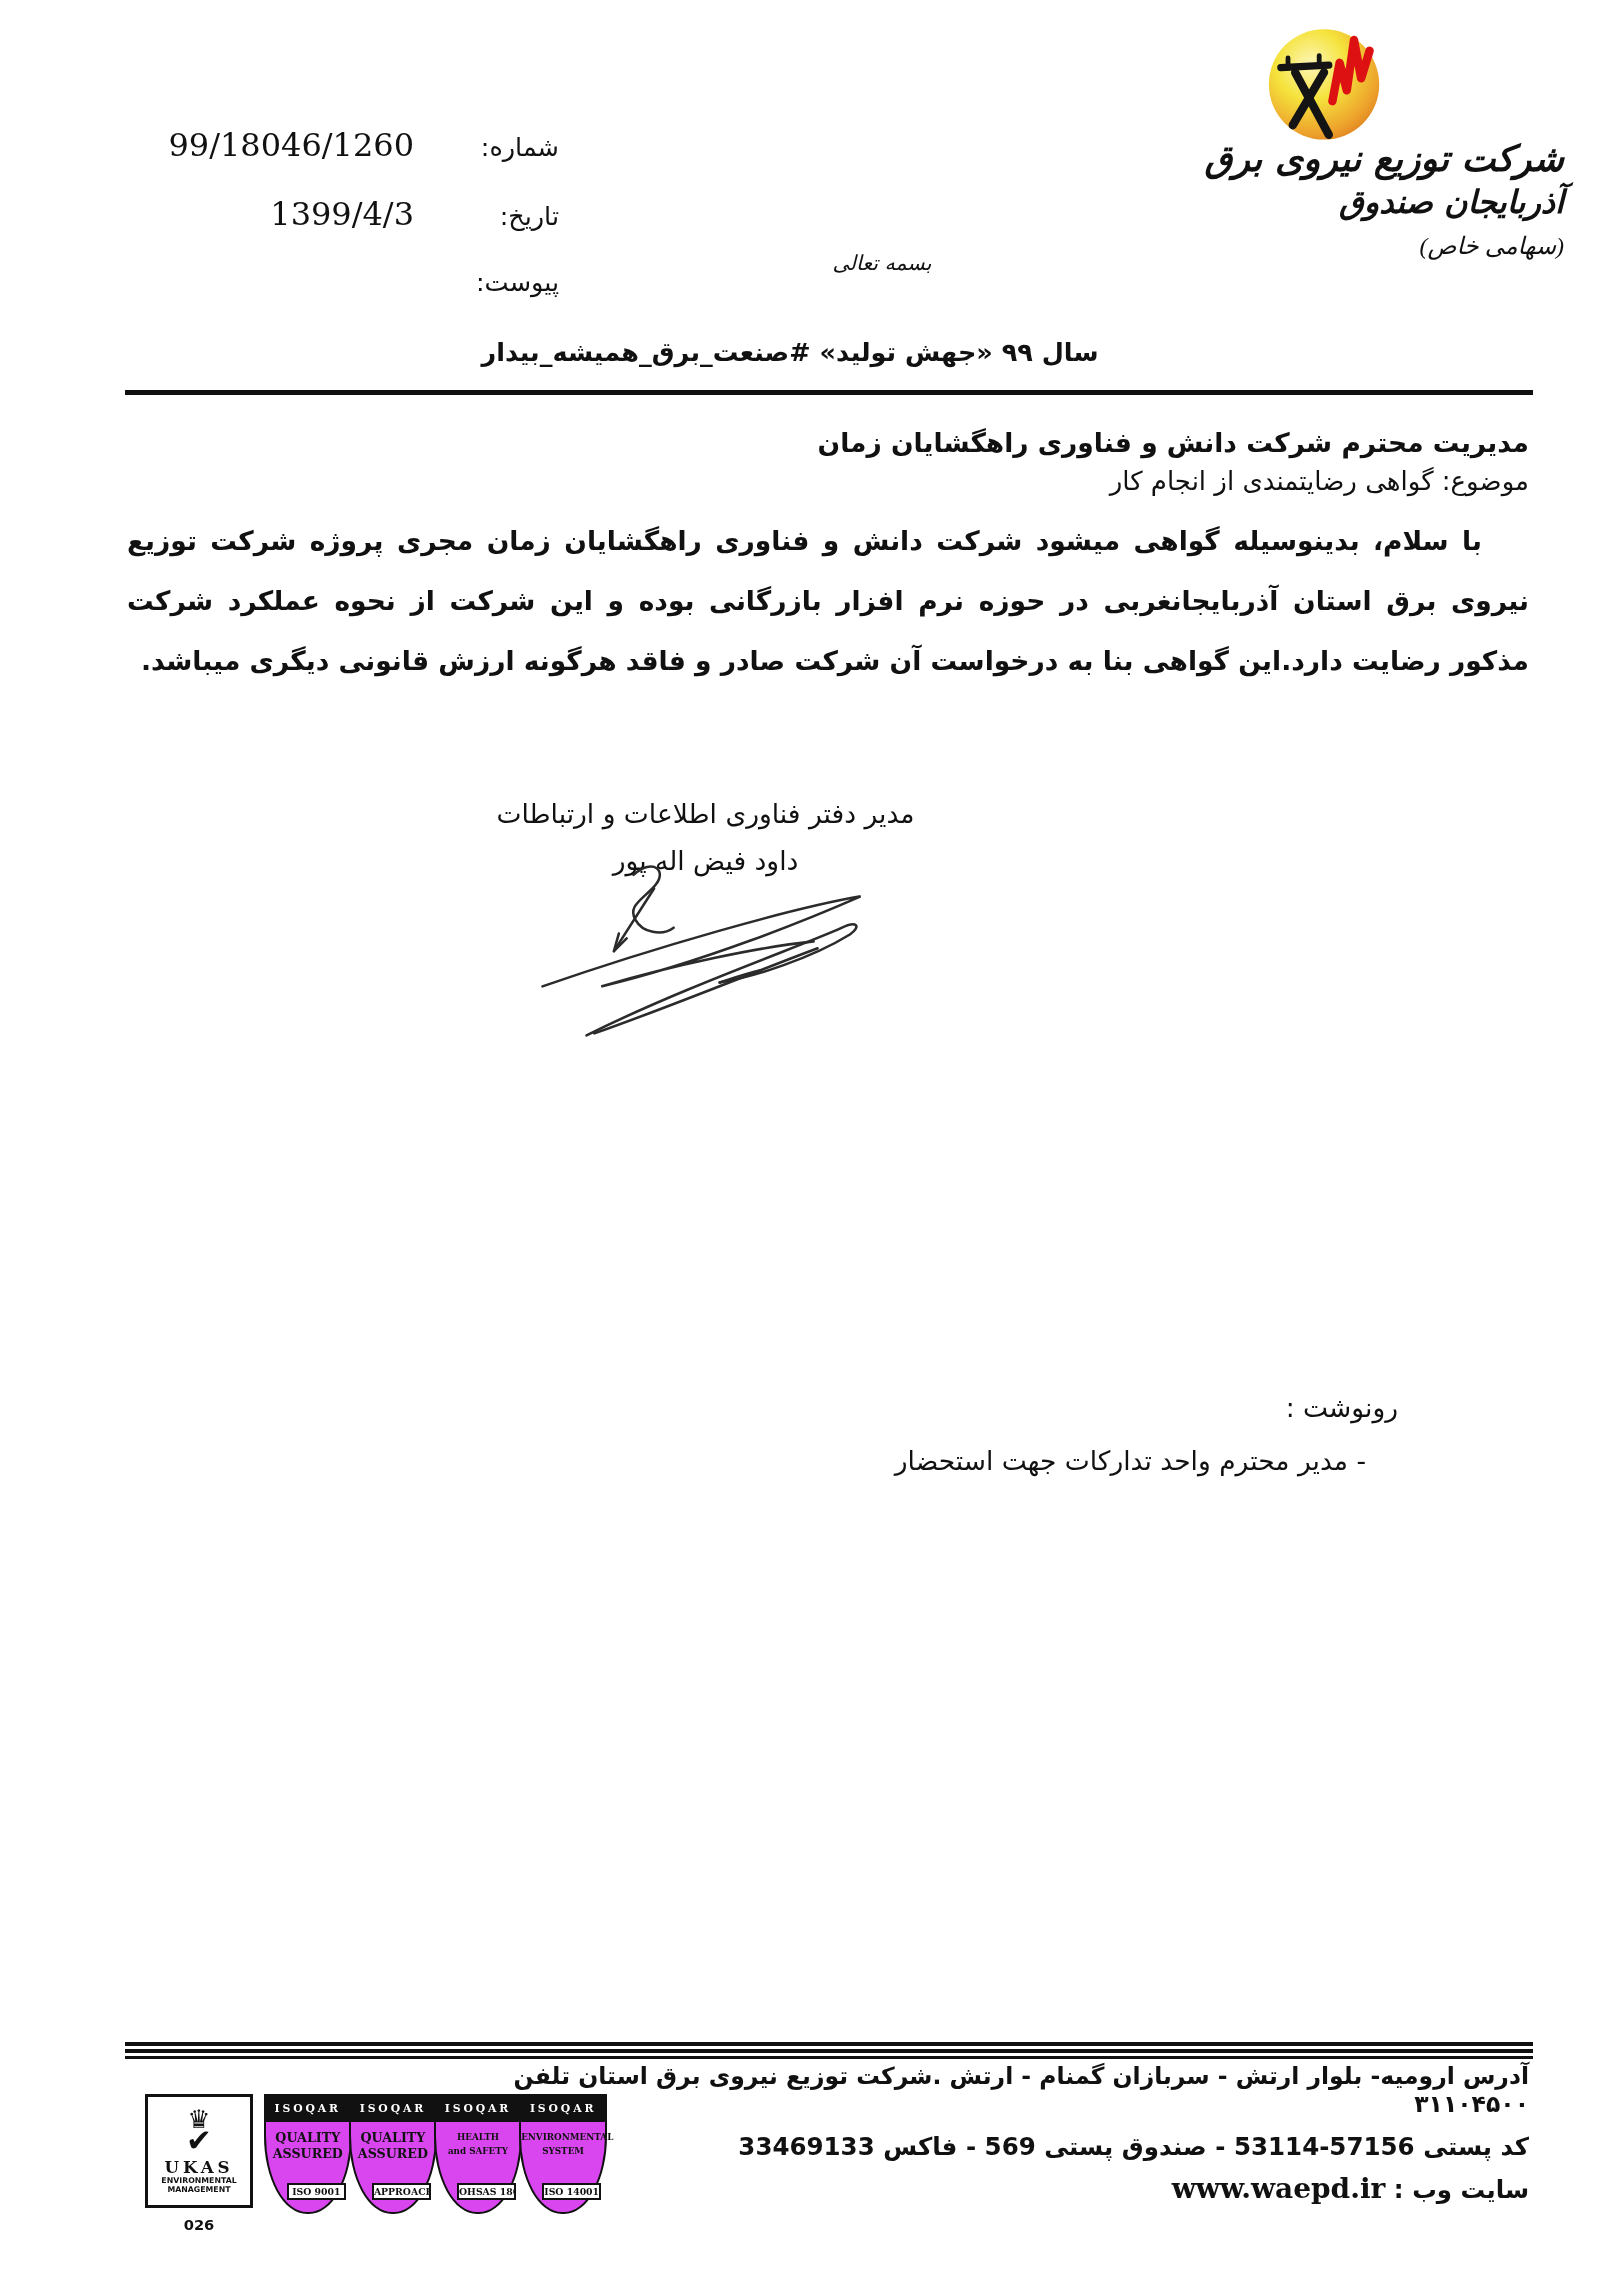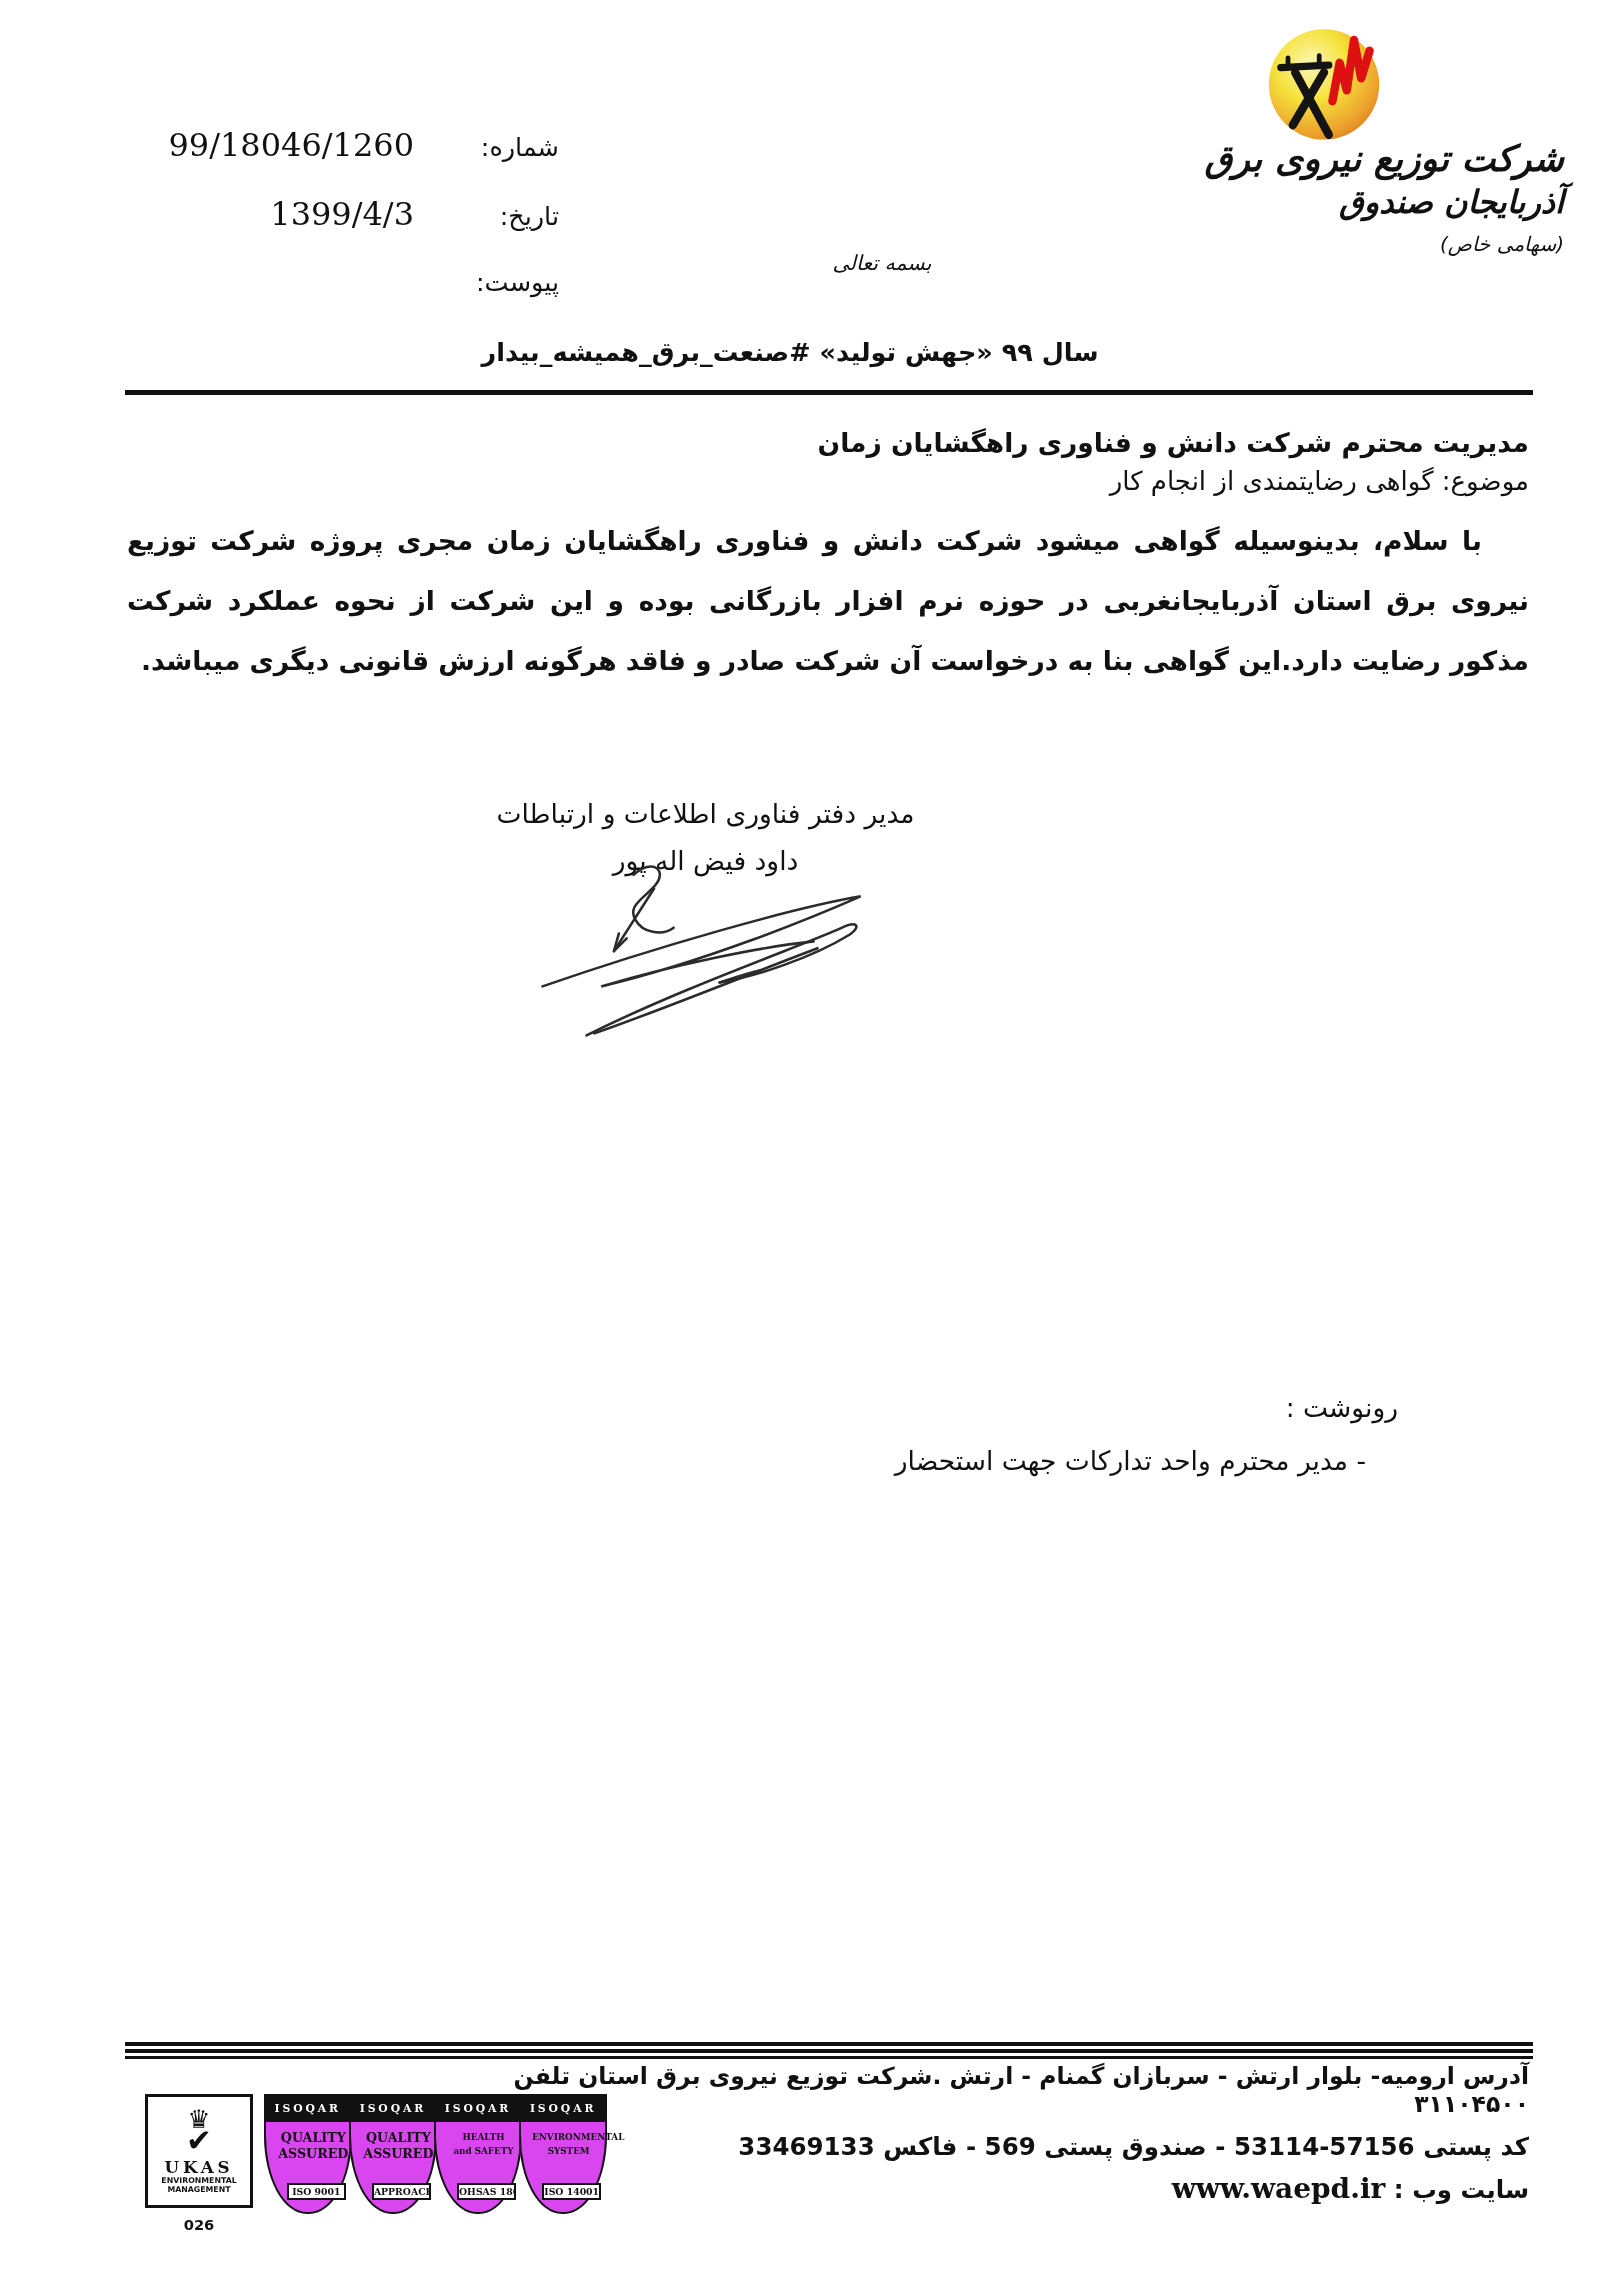--- a/index.html
+++ b/index.html
@@ -13,21 +13,21 @@
   .meta { position:absolute; left:201px; top:125px; width:358px; direction:rtl; }
   .meta-row { display:flex; align-items:baseline; gap:49px; margin-bottom:25.5px; line-height:41px; }
   .meta-label { font-size:25.5px; min-width:96px; }
   .meta-value { font-family:"DejaVu Serif", serif; font-size:32px; }
 
   
   .logo-block { position:absolute; right:57px; top:21.6px; width:480px; text-align:right; direction:rtl; }
   .logo-ball { display:block; margin:0 auto; }
   .company1 { font-size:36px; font-weight:bold; font-style:italic; margin-top:-3.9px; white-space:nowrap; }
   .company2 { font-size:32px; font-weight:bold; font-style:italic; margin-top:3.9px; }
-  .company3 { font-size:20px; font-style:italic; margin-top:11.8px; }
+  .company3 { font-size:24px; font-style:italic; margin-top:11.8px;font-family:Liberation Serif, serif; }
 
   
   .besmele { position:absolute; left:794px; top:251px; width:176px; text-align:center;
              font-style:italic; font-size:20.6px; direction:rtl; }
   .slogan  { position:absolute; left:0; top:337px; width:1580px; text-align:center;
              font-weight:bold; font-size:25.5px; direction:rtl; }
   .header-rule { position:absolute; left:125px; top:390px; width:1408px; height:4.9px; background:#111; }
 
   
   .letter { position:absolute; left:127px; right:92px; top:427px; direction:rtl; text-align:right; }
@@ -64,21 +64,21 @@
   .check { font-size:31px; font-weight:bold; line-height:27.4px; margin-top:-3.9px; }
   .ukas-name { font-size:16.7px; font-weight:bold; letter-spacing:3.9px; margin-top:2px;
                font-family:"DejaVu Serif", serif; }
   .ukas-sub { font-size:7.8px; font-weight:bold; line-height:8.8px; }
   .ukas-num { font-size:14.7px; font-weight:bold; margin-top:7.8px; }
   .shield { position:relative; width:84px; height:116px; border:2.9px solid #111; background:#d946ef;
             border-bottom-left-radius:43px 78px; border-bottom-right-radius:43px 78px; margin-left:-2.9px; }
   .shield-band { height:25.5px; background:#111; color:#fff; text-align:center; overflow:hidden;
                  font-family:"DejaVu Serif", serif; font-size:10.8px; letter-spacing:2.9px;
                  line-height:25.5px; font-weight:bold; }
-  .shield-mid { text-align:center; font-weight:bold; font-family:"DejaVu Serif", serif; padding-top:8.8px;padding-left:11px; }
+  .shield-mid { text-align:center; font-weight:bold; font-family:"DejaVu Serif", serif; padding-top:8.8px; }
   .shield-mid span { display:block; font-size:12.7px; line-height:15.7px; }
   .shield.small .shield-mid span { font-size:8.8px; line-height:11.8px; padding-top:2px; }
   .shield-plate { position:absolute; left:21px; right:3.9px; bottom:11.8px; border:2px solid #111;
                   background:#fff; font-size:9.3px; font-weight:bold; text-align:center;
                   line-height:13.7px; font-family:"DejaVu Serif", serif; white-space:nowrap; overflow:hidden; }
 </style>
 </head>
 <body>
 
 <div class="page">

